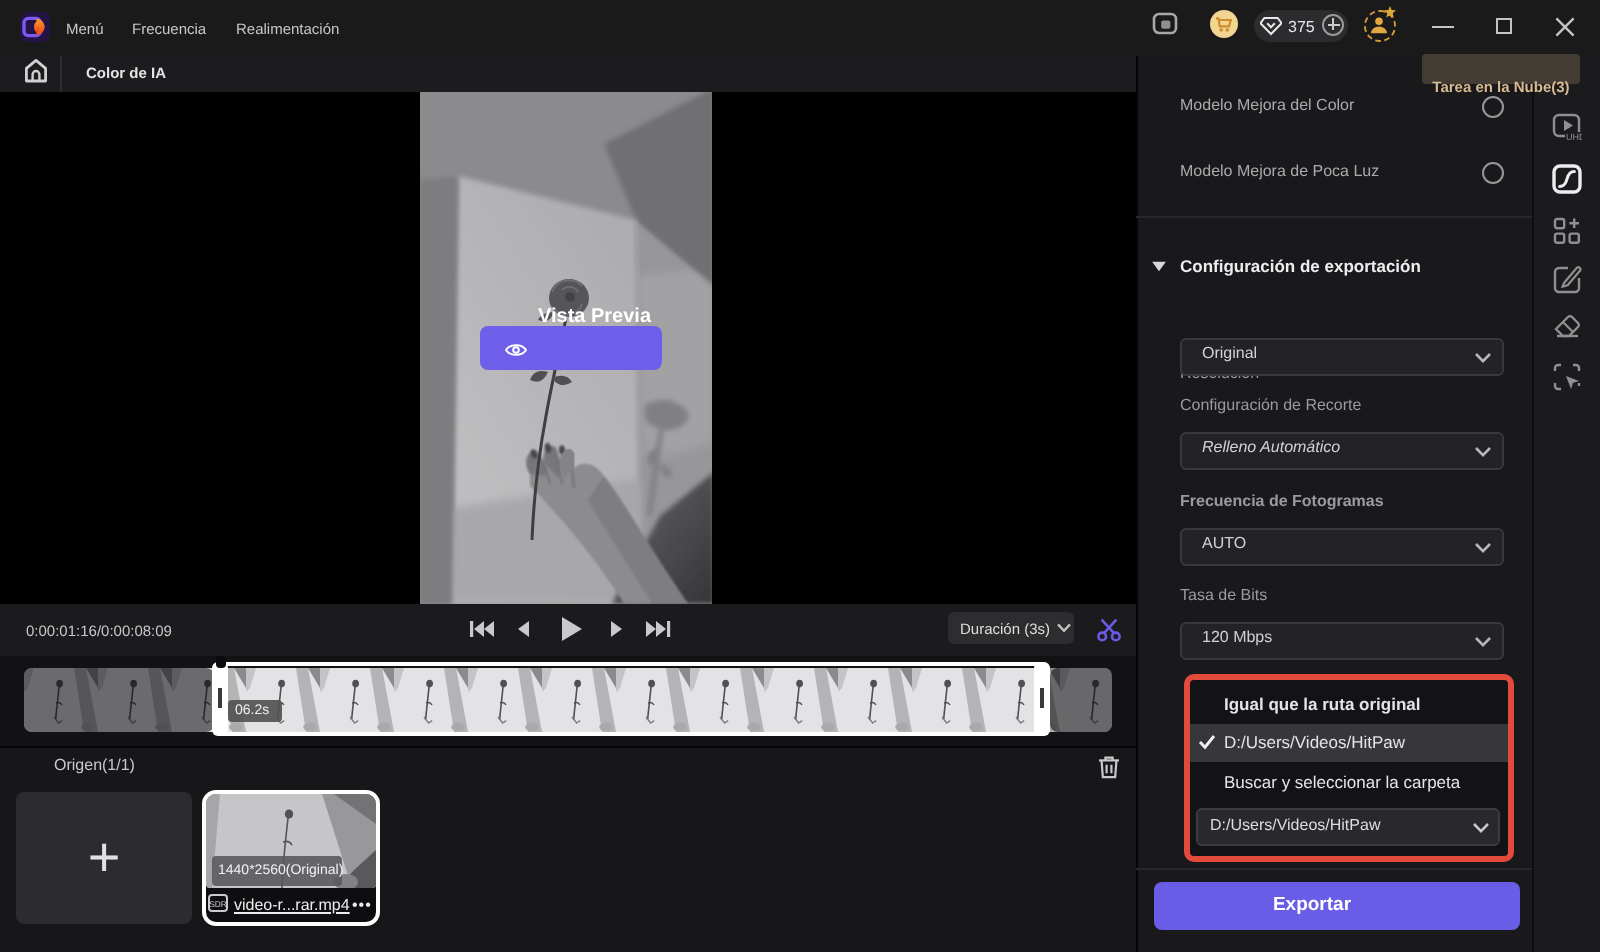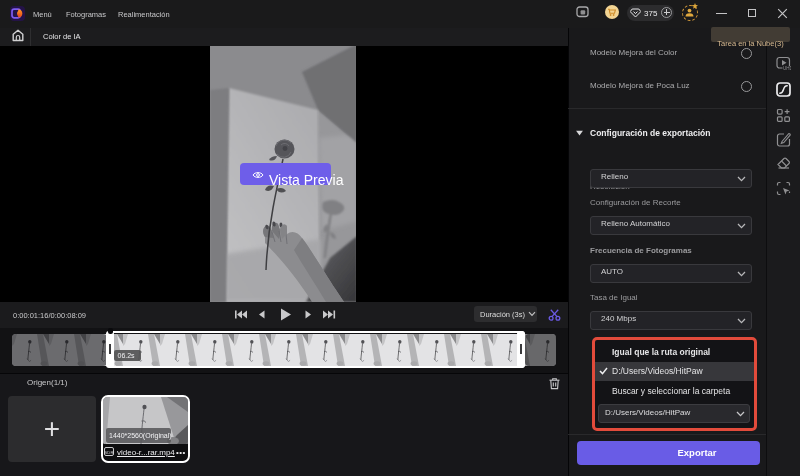--- a/index.html
+++ b/index.html
@@ -17,21 +17,21 @@
       <stop offset="0" stop-color="#ff9422"></stop>
           <stop offset="1" stop-color="#e8481c"></stop>
     </linearGradient>
       </defs>
     <rect x="2" y="3.2" width="8.2" height="8.6" rx="2.2" fill="none" stroke="#7d5bf0" stroke-width="1.7"></rect>
     <path d="M8.2 3.4 a4.1 4.1 0 0 1 0 8.2 Z" fill="url(#lgo)"></path>
     <ellipse cx="8.6" cy="7.5" rx="1.6" ry="2.6" fill="url(#lgo)"></ellipse>
   </svg>
 </div>
 <div class="abs" style="left:33px;top:10px;font-size:7.5px;color:#c7c7c9;">Menú</div>
-<div class="abs" style="left:66px;top:10px;font-size:7.5px;color:#c7c7c9;">Fotogramas</div>
+<div class="abs" style="left:66px;top:10px;font-size:7.5px;color:#c7c7c9;">Frecuencia</div>
 <div class="abs" style="left:118px;top:10px;font-size:7.5px;color:#c7c7c9;">Realimentación</div>
 
 <svg class="abs" style="left:576px;top:6px;" width="16" height="14" viewBox="0 0 16 14">
   <rect x="1" y="1" width="11" height="9.5" rx="2.5" fill="none" stroke="#a8a8aa" stroke-width="1.3"></rect>
   <rect x="4.6" y="4.2" width="4.6" height="4.2" rx="1" fill="#8f8f91"></rect>
 </svg>
 <div class="abs" style="left:605px;top:5px;width:14px;height:14px;border-radius:50%;background:#f2d493;">
   <svg width="14" height="14" viewBox="0 0 14 14">
       <path d="M3 4.2 h1.2 l.7 4 h4.6 l.9-3.2 h-5.8" fill="none" stroke="#cf8c2a" stroke-width="1.1"></path>
       <circle cx="5.6" cy="10" r=".9" fill="#cf8c2a"></circle>
@@ -60,21 +60,21 @@
 <svg class="abs" style="left:776.5px;top:7.5px;" width="11" height="11" viewBox="0 0 11 11">
     <path d="M1.2 1.2 L9.8 9.8 M9.8 1.2 L1.2 9.8" stroke="#c4c4c6" stroke-width="1.2"></path>
   </svg>
 
 <div class="abs" style="left:0;top:28px;width:568px;height:18px;background:#1c1c1e;border-bottom:1px solid #0a0a0a;"></div>
 <svg class="abs" style="left:12px;top:29px;" width="12" height="13" viewBox="0 0 12 13">
   <path d="M1.2 5.2 L6 1.2 L10.8 5.2 V11.5 H1.2 Z" fill="none" stroke="#d0d0d2" stroke-width="1.4" stroke-linejoin="round"></path>
   <path d="M4.3 11.5 V8.2 a1.7 1.7 0 0 1 3.4 0 V11.5" fill="none" stroke="#d0d0d2" stroke-width="1.2"></path>
 </svg>
 <div class="abs" style="left:30px;top:28px;width:1px;height:18px;background:#2e2e30;"></div>
-<div class="abs" style="left:43px;top:31.5px;font-size:7.5px;font-weight:normal;color:#e4e4e6;">Color de IA</div>
+<div class="abs" style="left:43px;top:31.5px;font-size:7.5px;font-weight:bold;color:#e4e4e6;">Color de IA</div>
 
 <div class="abs" style="left:0;top:46px;width:568px;height:256px;background:#000;"></div>
 <svg class="abs" style="left:210px;top:46px;" width="146" height="256" viewBox="0 0 146 256">
   <defs>
     <linearGradient id="lightg" x1="0" y1="1" x2="0.7" y2="0">
       <stop offset="0" stop-color="#c3c3c5"></stop>
         <stop offset="1" stop-color="#adadb0"></stop>
     </linearGradient>
     <linearGradient id="armshg" x1="0" y1="0" x2="1" y2="1">
       <stop offset="0" stop-color="#69696c"></stop>
@@ -125,21 +125,21 @@
   <path d="M66 100 a9 9 0 0 1 15 -3 M67 108 a8 8 0 0 0 14 -2 M71 99 a5 5 0 0 1 8 1" stroke="#6e6e74" stroke-width="0.9" fill="none"></path>
   <ellipse cx="75" cy="102.5" rx="2.4" ry="2.4" fill="#424247"></ellipse>
   <path d="M67 110 q-6 0 -8 4 q6 2 8 -4 Z" fill="#55555a"></path>
 </svg>
 
 <div class="abs" style="left:240px;top:163px;width:91px;height:22px;background:#6e5ee9;border-radius:4px;"></div>
 <svg class="abs" style="left:252px;top:170px;" width="12" height="10" viewBox="0 0 12 10">
   <path d="M1 5 C3 1.8 9 1.8 11 5 C9 8.2 3 8.2 1 5 Z" fill="none" stroke="#fff" stroke-width="1"></path>
   <circle cx="6" cy="5" r="1.4" fill="none" stroke="#fff" stroke-width="1"></circle>
 </svg>
-<div class="abs" style="left:269px;top:172px;font-size:14px;color:#fff;">Vista Previa</div>
+<div class="abs" style="left:269px;top:153px;font-size:10px;color:#fff;font-weight:bold;">Vista Previa</div>
 
 <div class="abs" style="left:0;top:302px;width:568px;height:26px;background:#1b1b1d;"></div>
 <div class="abs" style="left:13px;top:311px;font-size:7.5px;color:#c9c9cb;">0:00:01:16/0:00:08:09</div>
 <svg class="abs" style="left:233px;top:307px;" width="104" height="15" viewBox="0 0 104 15">
   <g fill="#c9c9cb">
     <rect x="2" y="3.5" width="1.6" height="8"></rect>
     <polygon points="9,3.5 9,11.5 4,7.5"></polygon>
     <polygon points="14,3.5 14,11.5 9,7.5"></polygon>
     <polygon points="31.5,3.5 31.5,11.5 26,7.5"></polygon>
     <polygon points="48,1.5 48,13.5 58,7.5"></polygon>
@@ -230,60 +230,60 @@
 <div class="abs" style="left:740.5px;top:48px;width:9px;height:9px;border:1.3px solid #98989a;border-radius:50%;"></div>
 <div class="abs" style="left:590px;top:80.5px;font-size:8px;color:#ababad;">Modelo Mejora de Poca Luz</div>
 <div class="abs" style="left:740.5px;top:80.5px;width:9px;height:9px;border:1.3px solid #98989a;border-radius:50%;"></div>
 <div class="abs" style="left:568px;top:108px;width:198px;height:1px;background:#29292b;"></div>
 <svg class="abs" style="left:575.5px;top:130px;" width="7" height="6" viewBox="0 0 8 7">
     <polygon points="0,1 8,1 4,6.5" fill="#d8d8da"></polygon>
   </svg>
 <div class="abs" style="left:590px;top:128px;font-size:8.5px;font-weight:bold;color:#ededef;">Configuración de exportación</div>
 <div class="abs" style="left:590px;top:151px;font-size:8px;color:#9b9b9e;margin-top:31px;">Resolución</div>
 <div class="abs" style="left:590px;top:169px;width:162px;height:19px;background:#232327;border:1px solid #39393d;border-radius:3px;box-sizing:border-box;"></div>
-<div class="abs" style="left:601px;top:171.5px;font-size:8px;color:#d2d2d4;">Relleno</div>
+<div class="abs" style="left:601px;top:171.5px;font-size:8px;color:#d2d2d4;">Original</div>
 <svg class="abs" style="left:737px;top:176px;" width="9" height="6" viewBox="0 0 9 6">
     <path d="M1 1 L4.5 4.6 L8 1" fill="none" stroke="#b8b8ba" stroke-width="1.3"></path>
   </svg>
 <div class="abs" style="left:590px;top:198px;font-size:8px;color:#9b9b9e;">Configuración de Recorte</div>
 <div class="abs" style="left:590px;top:216px;width:162px;height:19px;background:#232327;border:1px solid #39393d;border-radius:3px;box-sizing:border-box;"></div>
-<div class="abs" style="left:601px;top:218.5px;font-size:8px;color:#d2d2d4;">Relleno Automático</div>
+<div class="abs" style="left:601px;top:218.5px;font-size:8px;color:#d2d2d4;font-style:italic;">Relleno Automático</div>
 <svg class="abs" style="left:737px;top:223px;" width="9" height="6" viewBox="0 0 9 6">
     <path d="M1 1 L4.5 4.6 L8 1" fill="none" stroke="#b8b8ba" stroke-width="1.3"></path>
   </svg>
 <div class="abs" style="left:590px;top:246px;font-size:8px;color:#9b9b9e;font-weight:bold;">Frecuencia de Fotogramas</div>
 <div class="abs" style="left:590px;top:264px;width:162px;height:19px;background:#232327;border:1px solid #39393d;border-radius:3px;box-sizing:border-box;"></div>
 <div class="abs" style="left:601px;top:266.5px;font-size:8px;color:#d2d2d4;">AUTO</div>
 <svg class="abs" style="left:737px;top:271px;" width="9" height="6" viewBox="0 0 9 6">
     <path d="M1 1 L4.5 4.6 L8 1" fill="none" stroke="#b8b8ba" stroke-width="1.3"></path>
   </svg>
-<div class="abs" style="left:590px;top:293px;font-size:8px;color:#9b9b9e;">Tasa de Igual</div>
+<div class="abs" style="left:590px;top:293px;font-size:8px;color:#9b9b9e;">Tasa de Bits</div>
 <div class="abs" style="left:590px;top:311px;width:162px;height:19px;background:#232327;border:1px solid #39393d;border-radius:3px;box-sizing:border-box;"></div>
-<div class="abs" style="left:601px;top:313.5px;font-size:8px;color:#d2d2d4;">240 Mbps</div>
+<div class="abs" style="left:601px;top:313.5px;font-size:8px;color:#d2d2d4;">120 Mbps</div>
 <svg class="abs" style="left:737px;top:318px;" width="9" height="6" viewBox="0 0 9 6">
     <path d="M1 1 L4.5 4.6 L8 1" fill="none" stroke="#b8b8ba" stroke-width="1.3"></path>
   </svg>
 
 <div class="abs" style="left:592px;top:337px;width:165px;height:94px;background:#131316;border:3px solid #e24b3b;border-radius:5px;box-sizing:border-box;"></div>
 <div class="abs" style="left:612px;top:347px;font-size:8.5px;color:#e4e4e6;font-weight:bold;">Igual que la ruta original</div>
 <div class="abs" style="left:595px;top:362px;width:159px;height:19px;background:#37373b;"></div>
 <svg class="abs" style="left:599px;top:367px;" width="9" height="8" viewBox="0 0 9 8">
     <path d="M1 4 L3.5 6.6 L8 1" fill="none" stroke="#f0f0f2" stroke-width="1.5"></path>
   </svg>
 <div class="abs" style="left:612px;top:366px;font-size:8.5px;color:#e4e4e6;">D:/Users/Videos/HitPaw</div>
 <div class="abs" style="left:612px;top:386px;font-size:8.5px;color:#e4e4e6;">Buscar y seleccionar la carpeta</div>
 <div class="abs" style="left:598px;top:404px;width:152px;height:19px;background:#29292d;border:1px solid #3c3c40;border-radius:3px;box-sizing:border-box;"></div>
 <div class="abs" style="left:605px;top:408px;font-size:8px;color:#dedee0;">D:/Users/Videos/HitPaw</div>
 <svg class="abs" style="left:736px;top:410.5px;" width="9" height="6" viewBox="0 0 9 6">
     <path d="M1 1 L4.5 4.6 L8 1" fill="none" stroke="#c8c8ca" stroke-width="1.3"></path>
   </svg>
 
 <div class="abs" style="left:568px;top:434px;width:198px;height:1px;background:#29292b;"></div>
 <div class="abs" style="left:577px;top:441px;width:183px;height:24px;background:#695ce6;border-radius:4px;"></div>
-<div class="abs" style="left:577px;top:441px;width:158px;height:24px;display:flex;align-items:center;justify-content:center;font-size:9.5px;font-weight:bold;color:#fff;padding-bottom:2px;box-sizing:border-box;margin-left:41px;">Exportar</div>
+<div class="abs" style="left:577px;top:441px;width:158px;height:24px;display:flex;align-items:center;justify-content:center;font-size:9.5px;font-weight:bold;color:#fff;padding-bottom:2px;box-sizing:border-box;">Exportar</div>
 
 <div class="abs" style="left:766px;top:28px;width:34px;height:448px;background:#1b1b1d;border-left:1px solid #0d0d0f;box-sizing:border-box;"></div>
 <svg class="abs" style="left:776px;top:56px;" width="15" height="15" viewBox="0 0 15 15">
   <rect x="1" y="1.5" width="12.5" height="10.5" rx="2.5" fill="none" stroke="#909092" stroke-width="1.2"></rect>
   <polygon points="6,4 6,9.5 10.5,6.75" fill="#909092"></polygon>
   <rect x="6.5" y="10" width="8" height="4.6" rx="1" fill="#1b1b1d"></rect>
   <text x="7" y="14" font-size="4.5" fill="#909092" font-family="Liberation Sans">UHD</text>
 </svg>
 <svg class="abs" style="left:776px;top:82px;" width="15" height="15" viewBox="0 0 15 15">
   <rect x="1" y="1" width="13" height="13" rx="3" fill="none" stroke="#ededef" stroke-width="1.7"></rect>
@@ -310,13 +310,13 @@
   <g fill="none" stroke="#909092" stroke-width="1.2">
     <path d="M1.5 4.5 V3 a1.5 1.5 0 0 1 1.5 -1.5 H4.5"></path>
     <path d="M10.5 1.5 H12 a1.5 1.5 0 0 1 1.5 1.5 V4.5"></path>
     <path d="M1.5 10.5 V12 a1.5 1.5 0 0 0 1.5 1.5 H4.5"></path>
     <path d="M13.5 10.5 V12"></path>
   </g>
   <path d="M7 7 L13.5 9.5 L10.5 10.5 L9.5 13.5 Z" fill="#909092"></path>
 </svg>
 
 <div class="abs" style="left:711px;top:27px;width:79px;height:15px;background:#423c34;border-radius:2px;"></div>
-<div class="abs" style="left:711px;top:27px;width:79px;height:32px;display:flex;align-items:center;justify-content:center;font-size:7.5px;font-weight:normal;color:#d8ba90;white-space:nowrap;">Tarea en la Nube(3)</div>
+<div class="abs" style="left:711px;top:27px;width:79px;height:32px;display:flex;align-items:center;justify-content:center;font-size:7.5px;font-weight:bold;color:#d8ba90;white-space:nowrap;">Tarea en la Nube(3)</div>
 
 </body></html>

